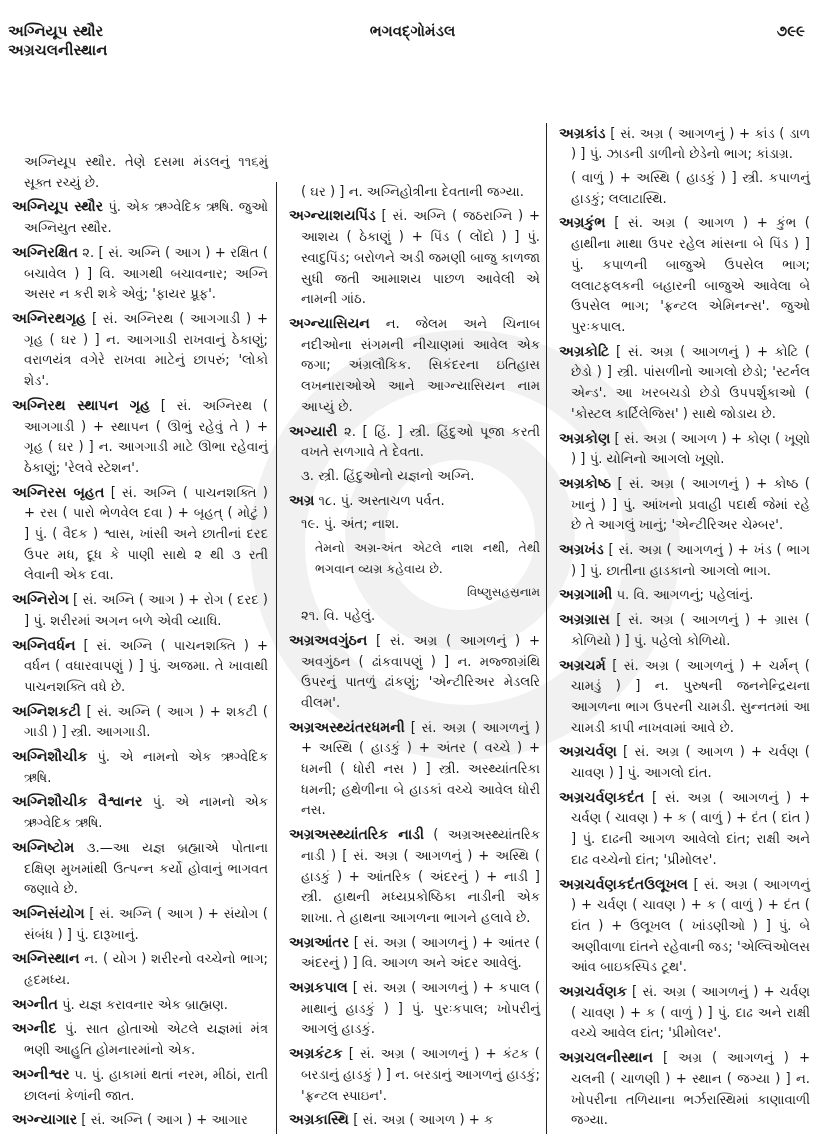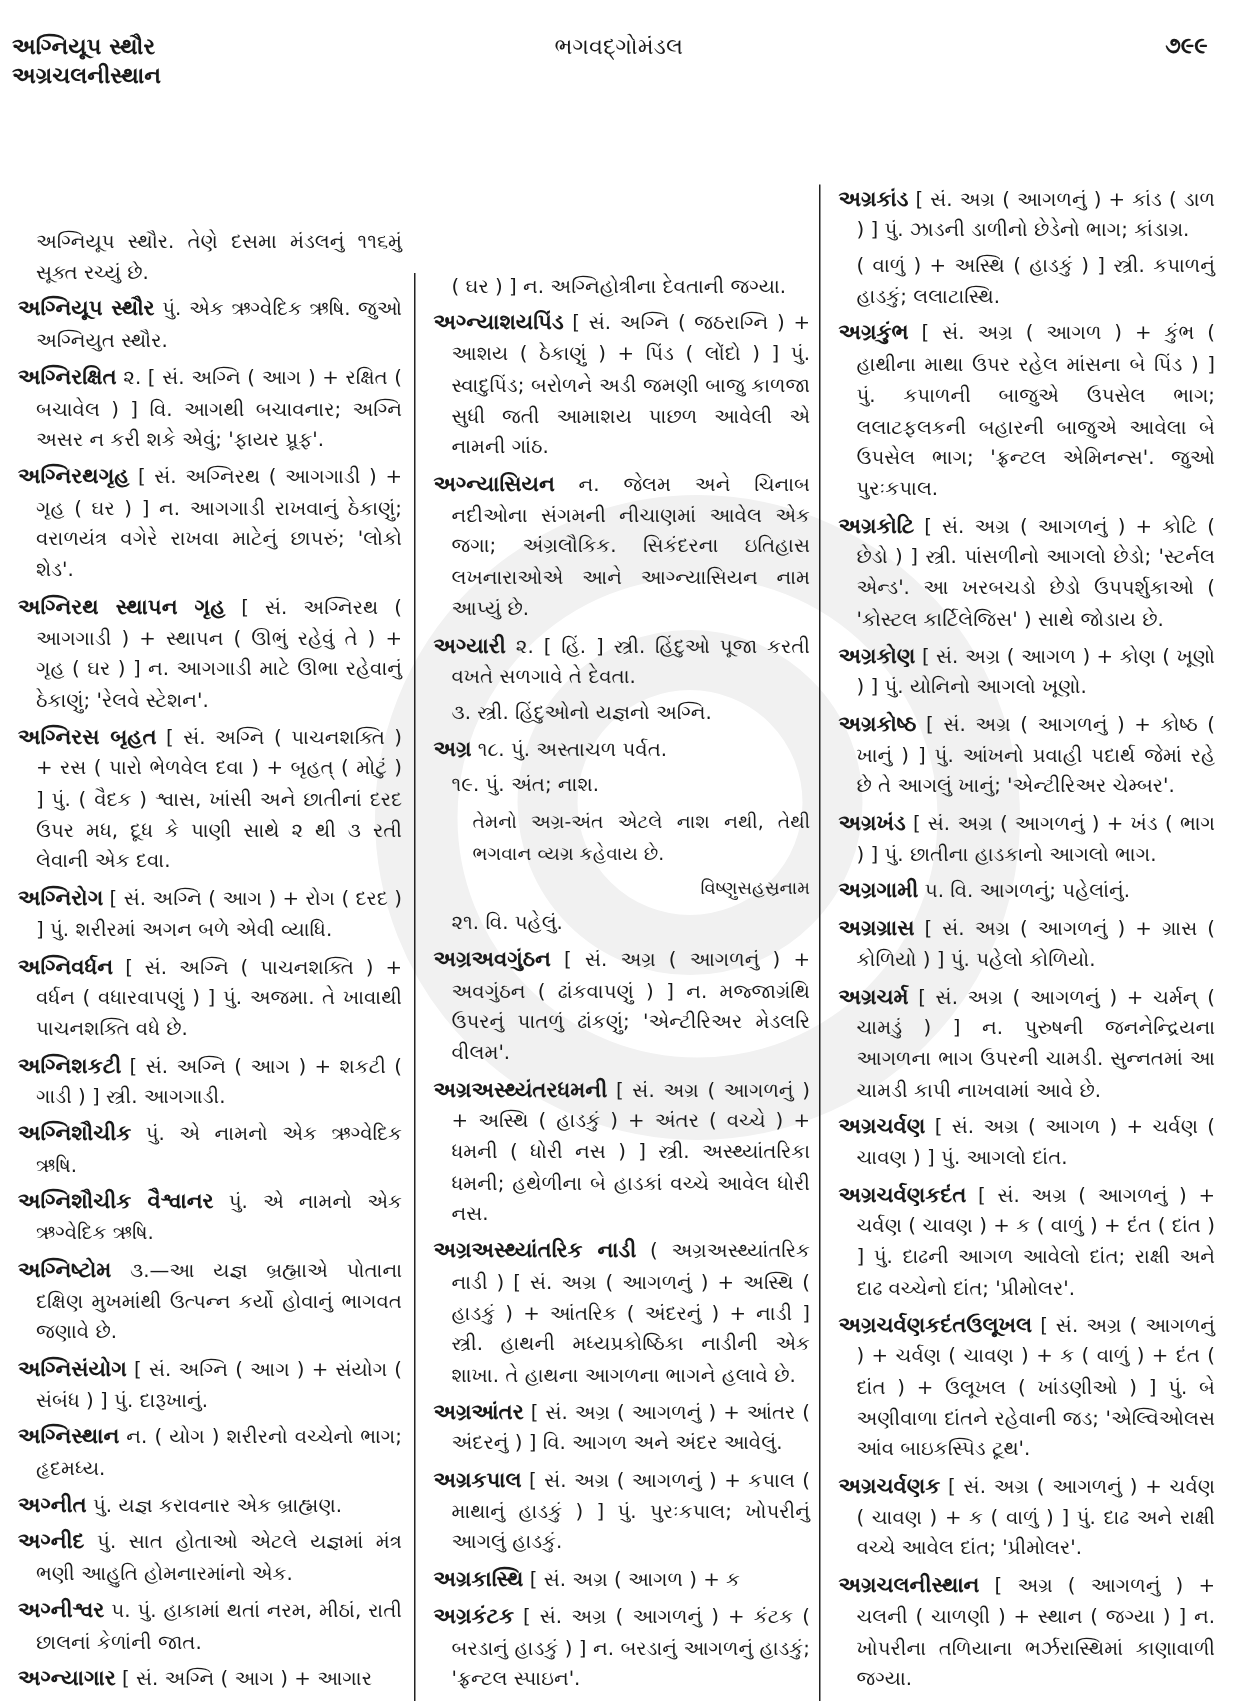--- a/index.html
+++ b/index.html
@@ -10,22 +10,22 @@
   .watermark {
     position:absolute; left:250px; top:330px; width:430px; height:430px;
     border-radius:50%; border:55px solid #f1f1f1; box-sizing:border-box;
     pointer-events:none;
   }
   .watermark.inner {
     left:345px; top:420px; width:230px; height:230px; border-width:40px;
   }
   .header { position:absolute; left:0; top:0; width:825px; height:64px; }
   .hdr-left { position:absolute; left:8px; top:22px; font-weight:bold; font-size:15px; line-height:19px; }
-  .hdr-center { position:absolute; left:0; width:825px; top:22px; text-align:center; font-weight:normal; font-size:15px; }
-  .hdr-right { position:absolute; right:20px; top:22px; font-weight:bold; font-size:15px;font-family:Liberation Mono, monospace; }
+  .hdr-center { position:absolute; left:0; width:825px; top:22px; text-align:center; font-weight:bold; font-size:15px; }
+  .hdr-right { position:absolute; right:20px; top:22px; font-weight:bold; font-size:15px; }
   .columns { position:absolute; left:6px; top:66px; width:815px; height:1068px; display:flex;align-items:flex-end; }
   .col {
     width:270px; box-sizing:border-box; padding:0 6px 0 6px;
     font-size:13.2px; line-height:20.7px; text-align:justify;
   }
   .col + .col { border-left:1.5px solid #222;padding-left:12px; }
   .col:nth-child(1) { padding-right:8px; }
   .entry { margin:0 0 3px 0; padding-left:12px; text-indent:-12px; }
   .entry.cont { padding-left:12px; text-indent:0; }
   .hw { font-weight:bold; font-size:14.2px; }
@@ -77,22 +77,22 @@
       <div class="entry"><span class="hw">અગ્ર</span><span> ૧૮. પું. અસ્તાચળ પર્વત.</span></div>
       <div class="entry cont"><span>૧૯. પું. અંત; નાશ.</span></div>
       <div class="quote"><span>તેમનો અગ્ર-અંત એટલે નાશ નથી, તેથી ભગવાન વ્યગ્ર કહેવાય છે.</span></div>
       <div class="src"><span>વિષ્ણુસહસ્રનામ</span></div>
       <div class="entry cont"><span>૨૧. વિ. પહેલું.</span></div>
       <div class="entry"><span class="hw">અગ્રઅવગુંઠન</span><span> [ સં. અગ્ર ( આગળનું ) + અવગુંઠન ( ઢાંકવાપણું ) ] ન. મજ્જાગ્રંથિ ઉપરનું પાતળું ઢાંકણું; 'એન્ટીરિઅર મેડલરિ વીલમ'.</span></div>
       <div class="entry"><span class="hw">અગ્રઅસ્થ્યંતરધમની</span><span> [ સં. અગ્ર ( આગળનું ) + અસ્થિ ( હાડકું ) + અંતર ( વચ્ચે ) + ધમની ( ધોરી નસ ) ] સ્ત્રી. અસ્થ્યાંતરિકા ધમની; હથેળીના બે હાડકાં વચ્ચે આવેલ ધોરી નસ.</span></div>
       <div class="entry"><span class="hw">અગ્રઅસ્થ્યાંતરિક નાડી</span><span> ( અગ્રઅસ્થ્યાંતરિક નાડી ) [ સં. અગ્ર ( આગળનું ) + અસ્થિ ( હાડકું ) + આંતરિક ( અંદરનું ) + નાડી ] સ્ત્રી. હાથની મધ્યપ્રકોષ્ઠિકા નાડીની એક શાખા. તે હાથના આગળના ભાગને હલાવે છે.</span></div>
       <div class="entry"><span class="hw">અગ્રઆંતર</span><span> [ સં. અગ્ર ( આગળનું ) + આંતર ( અંદરનું ) ] વિ. આગળ અને અંદર આવેલું.</span></div>
       <div class="entry"><span class="hw">અગ્રકપાલ</span><span> [ સં. અગ્ર ( આગળનું ) + કપાલ ( માથાનું હાડકું ) ] પું. પુરઃકપાલ; ખોપરીનું આગલું હાડકું.</span></div>
+      <div class="entry"><span class="hw">અગ્રકંટક</span><span> [ સં. અગ્ર ( આગળનું ) + કંટક ( બરડાનું હાડકું ) ] ન. બરડાનું આગળનું હાડકું; 'ફ્રન્ટલ સ્પાઇન'.</span></div>
       <div class="entry"><span class="hw">અગ્રકાસ્થિ</span><span> [ સં. અગ્ર ( આગળ ) + ક</span></div>
-      <div class="entry"><span class="hw">અગ્રકંટક</span><span> [ સં. અગ્ર ( આગળનું ) + કંટક ( બરડાનું હાડકું ) ] ન. બરડાનું આગળનું હાડકું; 'ફ્રન્ટલ સ્પાઇન'.</span></div>
     </div>
   <div class="col">
       <div class="entry"><span class="hw">અગ્રકાંડ</span><span> [ સં. અગ્ર ( આગળનું ) + કાંડ ( ડાળ ) ] પું. ઝાડની ડાળીનો છેડેનો ભાગ; કાંડાગ્ર.</span></div>
       <div class="entry cont"><span>( વાળું ) + અસ્થિ ( હાડકું ) ] સ્ત્રી. કપાળનું હાડકું; લલાટાસ્થિ.</span></div>
       <div class="entry"><span class="hw">અગ્રકુંભ</span><span> [ સં. અગ્ર ( આગળ ) + કુંભ ( હાથીના માથા ઉપર રહેલ માંસના બે પિંડ ) ] પું. કપાળની બાજુએ ઉપસેલ ભાગ; લલાટફલકની બહારની બાજુએ આવેલા બે ઉપસેલ ભાગ; 'ફ્રન્ટલ એમિનન્સ'. જુઓ પુરઃકપાલ.</span></div>
       <div class="entry"><span class="hw">અગ્રકોટિ</span><span> [ સં. અગ્ર ( આગળનું ) + કોટિ ( છેડો ) ] સ્ત્રી. પાંસળીનો આગલો છેડો; 'સ્ટર્નલ એન્ડ'. આ ખરબચડો છેડો ઉપપર્શુકાઓ ( 'કોસ્ટલ કાર્ટિલેજિસ' ) સાથે જોડાય છે.</span></div>
       <div class="entry"><span class="hw">અગ્રકોણ</span><span> [ સં. અગ્ર ( આગળ ) + કોણ ( ખૂણો ) ] પું. યોનિનો આગલો ખૂણો.</span></div>
       <div class="entry"><span class="hw">અગ્રકોષ્ઠ</span><span> [ સં. અગ્ર ( આગળનું ) + કોષ્ઠ ( ખાનું ) ] પું. આંખનો પ્રવાહી પદાર્થ જેમાં રહે છે તે આગલું ખાનું; 'એન્ટીરિઅર ચેમ્બર'.</span></div>
       <div class="entry"><span class="hw">અગ્રખંડ</span><span> [ સં. અગ્ર ( આગળનું ) + ખંડ ( ભાગ ) ] પું. છાતીના હાડકાનો આગલો ભાગ.</span></div>
       <div class="entry"><span class="hw">અગ્રગામી</span><span> ૫. વિ. આગળનું; પહેલાંનું.</span></div>

